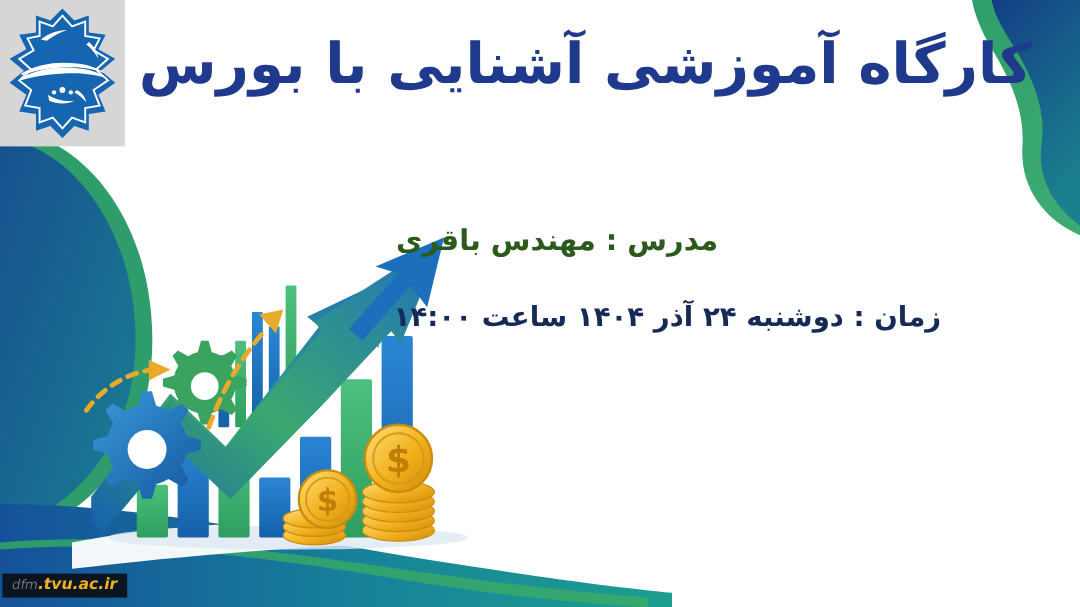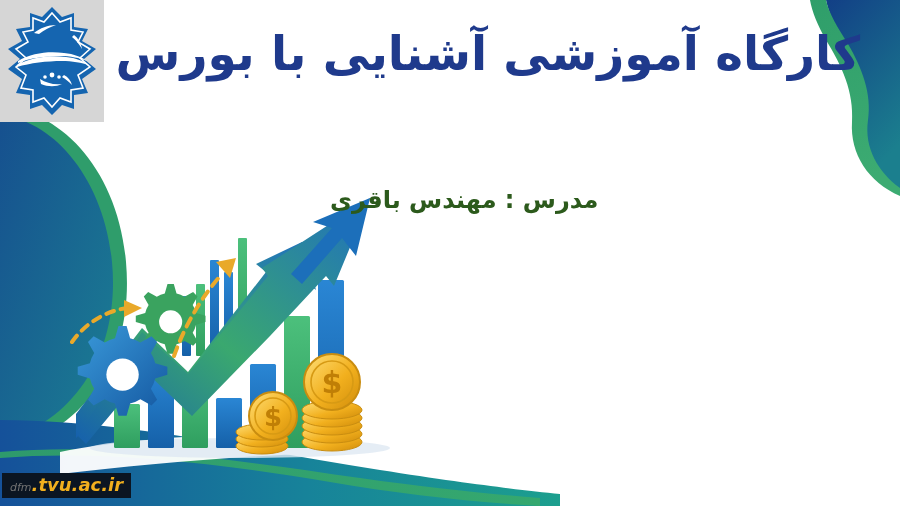--- a/index.html
+++ b/index.html
@@ -119,21 +119,21 @@
     align-items:baseline;
     direction:ltr;
     line-height:1;
   }
   #watermark .wm-a{
     font-family:"DejaVu Sans","Liberation Sans",sans-serif;
     font-size:11px;font-weight:normal;font-style:italic;color:#737373;
   }
   #watermark .wm-b{
     font-family:"DejaVu Sans","Liberation Sans",sans-serif;
-    font-size:18px;font-weight:bold;font-style:italic;color:#f2b01e;
+    font-size:13px;font-weight:bold;font-style:italic;color:#f2b01e;
   }
 </style>
 </head>
 <body>
 
 <div id="poster">
 
   <div class="bg-layer">
     <svg viewBox="0 0 900 506" xmlns="http://www.w3.org/2000/svg">
       <defs>
@@ -307,20 +307,21 @@
 
         <circle cx="262" cy="206" r="28" fill="url(#coinGrad)" stroke="#c98d10" stroke-width="2"></circle>
         <circle cx="262" cy="206" r="21" fill="none" stroke="#d79a14" stroke-width="1.6"></circle>
         <text x="262" y="217" text-anchor="middle" font-size="30" font-weight="bold" fill="#c07f06" font-family="'DejaVu Sans',sans-serif">$</text>
       </g>
     </svg>
   </div>
 
   <div id="info">
     <span class="line instructor">مدرس : مهندس باقری</span>
+    <span class="line time">زمان : دوشنبه ۲۴ آذر ۱۴۰۴ ساعت ۱۴:۰۰</span>
   </div>
 
   <div id="watermark">
     <span class="wm-a">dfm</span>
     <span class="wm-b">.tvu.ac.ir</span>
   </div>
 
 </div>
 
 </body></html>

